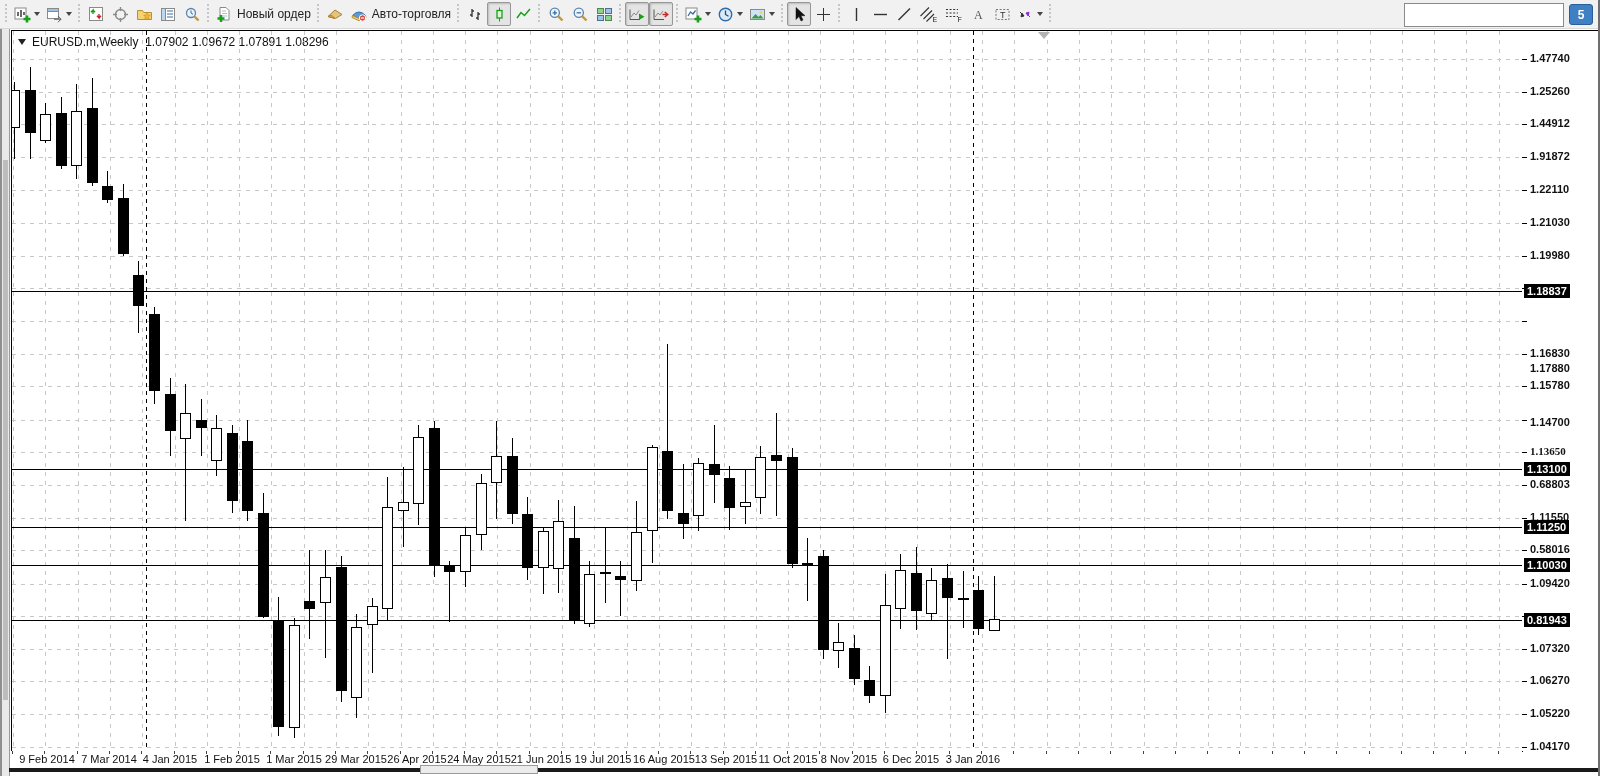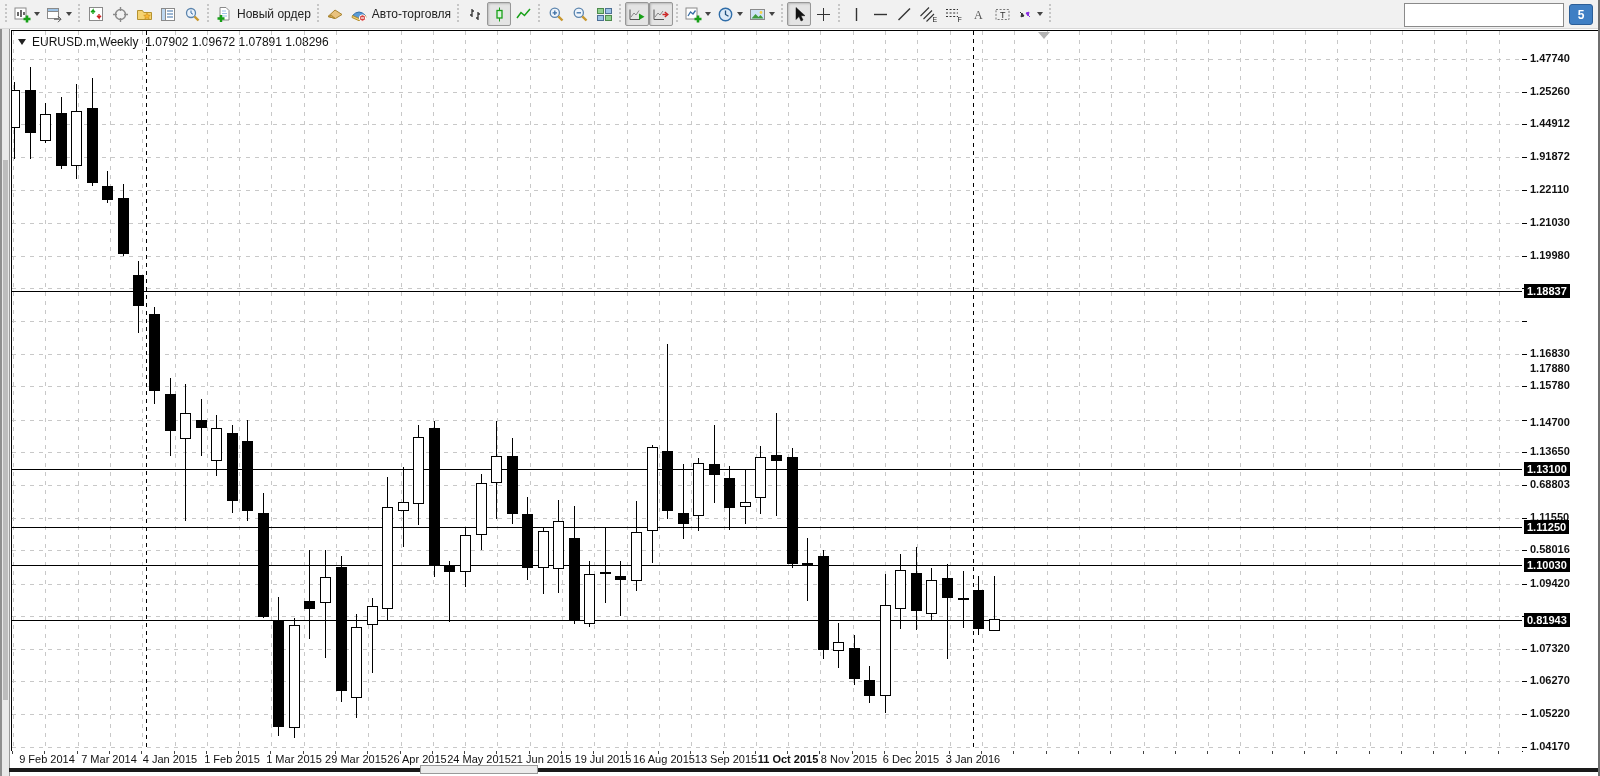--- a/index.html
+++ b/index.html
@@ -545,21 +545,21 @@
       <div class="ylab" style="top: 54px;">1.25260</div>
       <div class="ylab" style="top: 86px;">1.44912</div>
       <div class="ylab" style="top: 119px;">1.91872</div>
       <div class="ylab" style="top: 152px;">1.22110</div>
       <div class="ylab" style="top: 185px;">1.21030</div>
       <div class="ylab" style="top: 218px;">1.19980</div>
       <div class="ylab" style="top: 283px; margin-top: 48px;">1.17880</div>
       <div class="ylab" style="top: 316px;">1.16830</div>
       <div class="ylab" style="top: 348px;">1.15780</div>
       <div class="ylab" style="top: 385px;">1.14700</div>
-      <div class="ylab" style="top: 414px;">1.13650</div>
+      <div class="ylab" style="top: 414px; font-family: Liberation Serif, serif;">1.13650</div>
       <div class="ylab" style="top: 447px;">0.68803</div>
       <div class="ylab" style="top: 480px;">1.11550</div>
       <div class="ylab" style="top: 512px;">0.58016</div>
       <div class="ylab" style="top: 546px;">1.09420</div>
       <div class="ylab" style="top: 611px;">1.07320</div>
       <div class="ylab" style="top: 643px;">1.06270</div>
       <div class="ylab" style="top: 676px;">1.05220</div>
       <div class="ylab" style="top: 709px;">1.04170</div>
       <div class="ybadge" style="top: 253px;">1.18837</div>
       <div class="ybadge" style="top: 431px;">1.13100</div>
@@ -620,21 +620,21 @@
       <div class="xlab" style="left: 159px;">4 Jan 2015</div>
       <div class="xlab" style="left: 221px;">1 Feb 2015</div>
       <div class="xlab" style="left: 283px;">1 Mar 2015</div>
       <div class="xlab" style="left: 345px;">29 Mar 2015</div>
       <div class="xlab" style="left: 406px;">26 Apr 2015</div>
       <div class="xlab" style="left: 468px;">24 May 2015</div>
       <div class="xlab" style="left: 530px;">21 Jun 2015</div>
       <div class="xlab" style="left: 592px;">19 Jul 2015</div>
       <div class="xlab" style="left: 653px;">16 Aug 2015</div>
       <div class="xlab" style="left: 715px;">13 Sep 2015</div>
-      <div class="xlab" style="left: 777px; font-weight: bold;">11 Oct 2015</div>
+      <div class="xlab" style="left: 777px;">11 Oct 2015</div>
       <div class="xlab" style="left: 838px;">8 Nov 2015</div>
       <div class="xlab" style="left: 900px;">6 Dec 2015</div>
       <div class="xlab" style="left: 962px;">3 Jan 2016</div>
     </div>
 
   <div id="hscroll"></div>
   <div id="hthumb"></div>
 
   <div id="right-edge"></div>
 </div>

